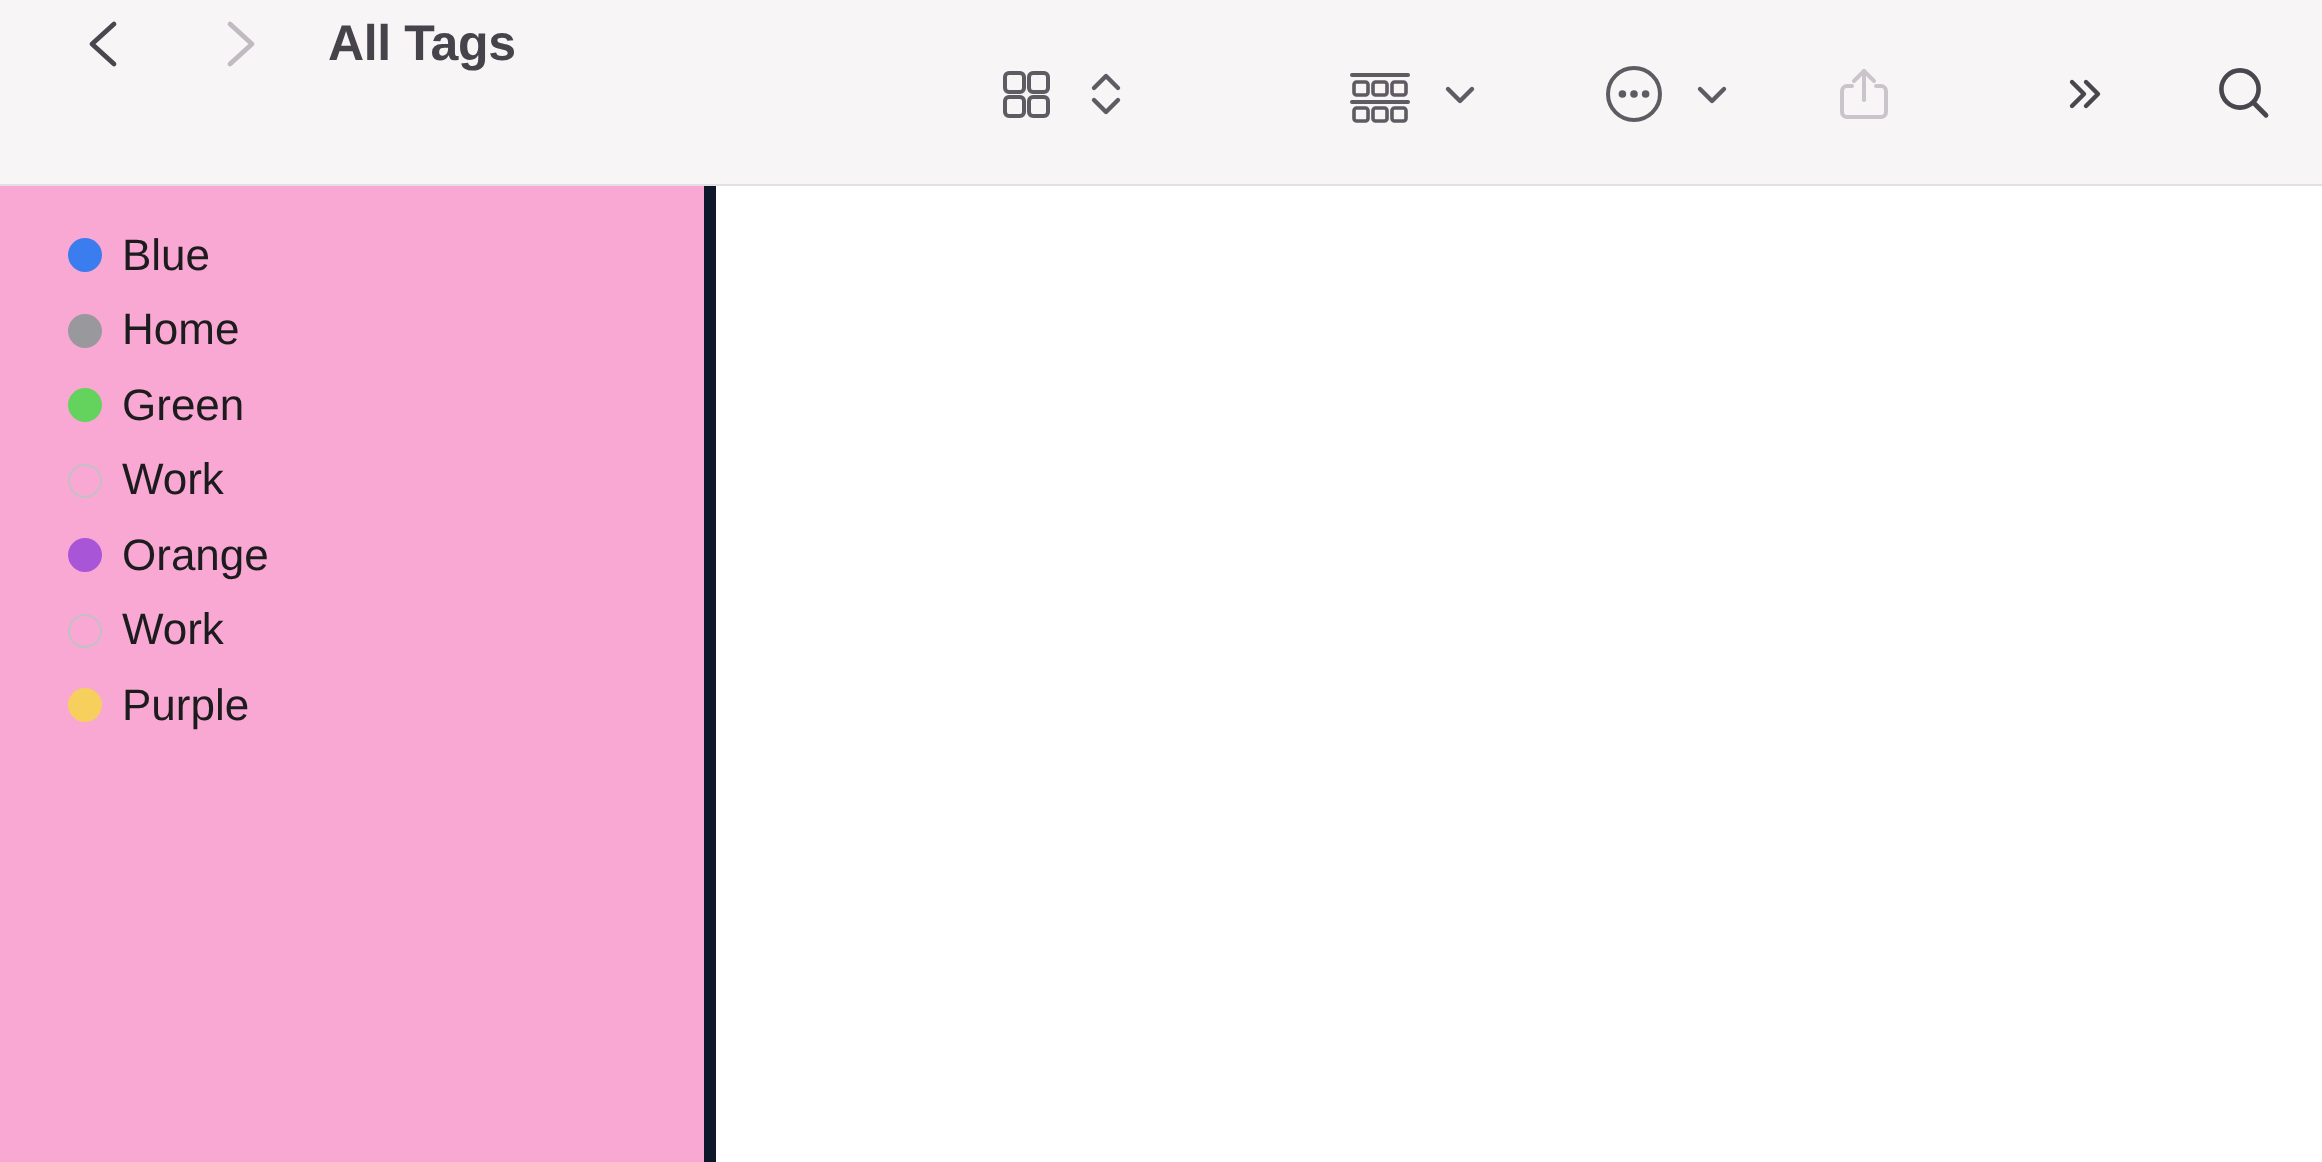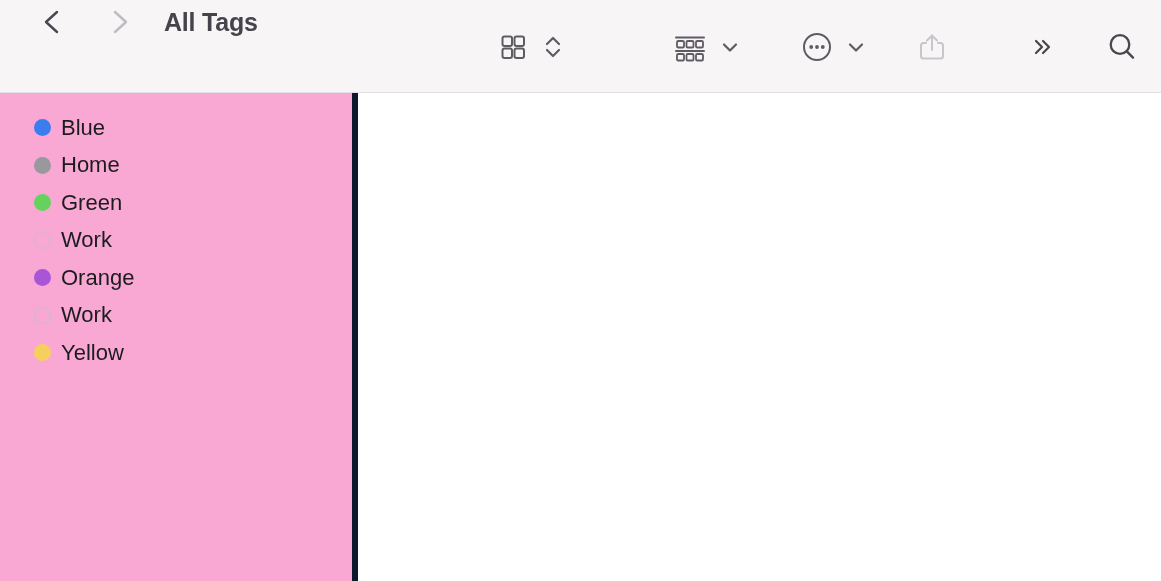--- a/index.html
+++ b/index.html
@@ -303,21 +303,21 @@
         </li>
 
 
         <li class="tag-item">
           <span class="tag-dot hollow"></span>
           <span class="tag-label">Work</span>
         </li>
 
         <li class="tag-item">
           <span class="tag-dot" style="background:#f7cf5c"></span>
-          <span class="tag-label">Yellow</span>
+          <span class="tag-label">Purple</span>
         </li>
 
       </ul>
     </div>
 
     <div class="detail-pane"></div>
   </div>
 </div>
 
 </body></html>

